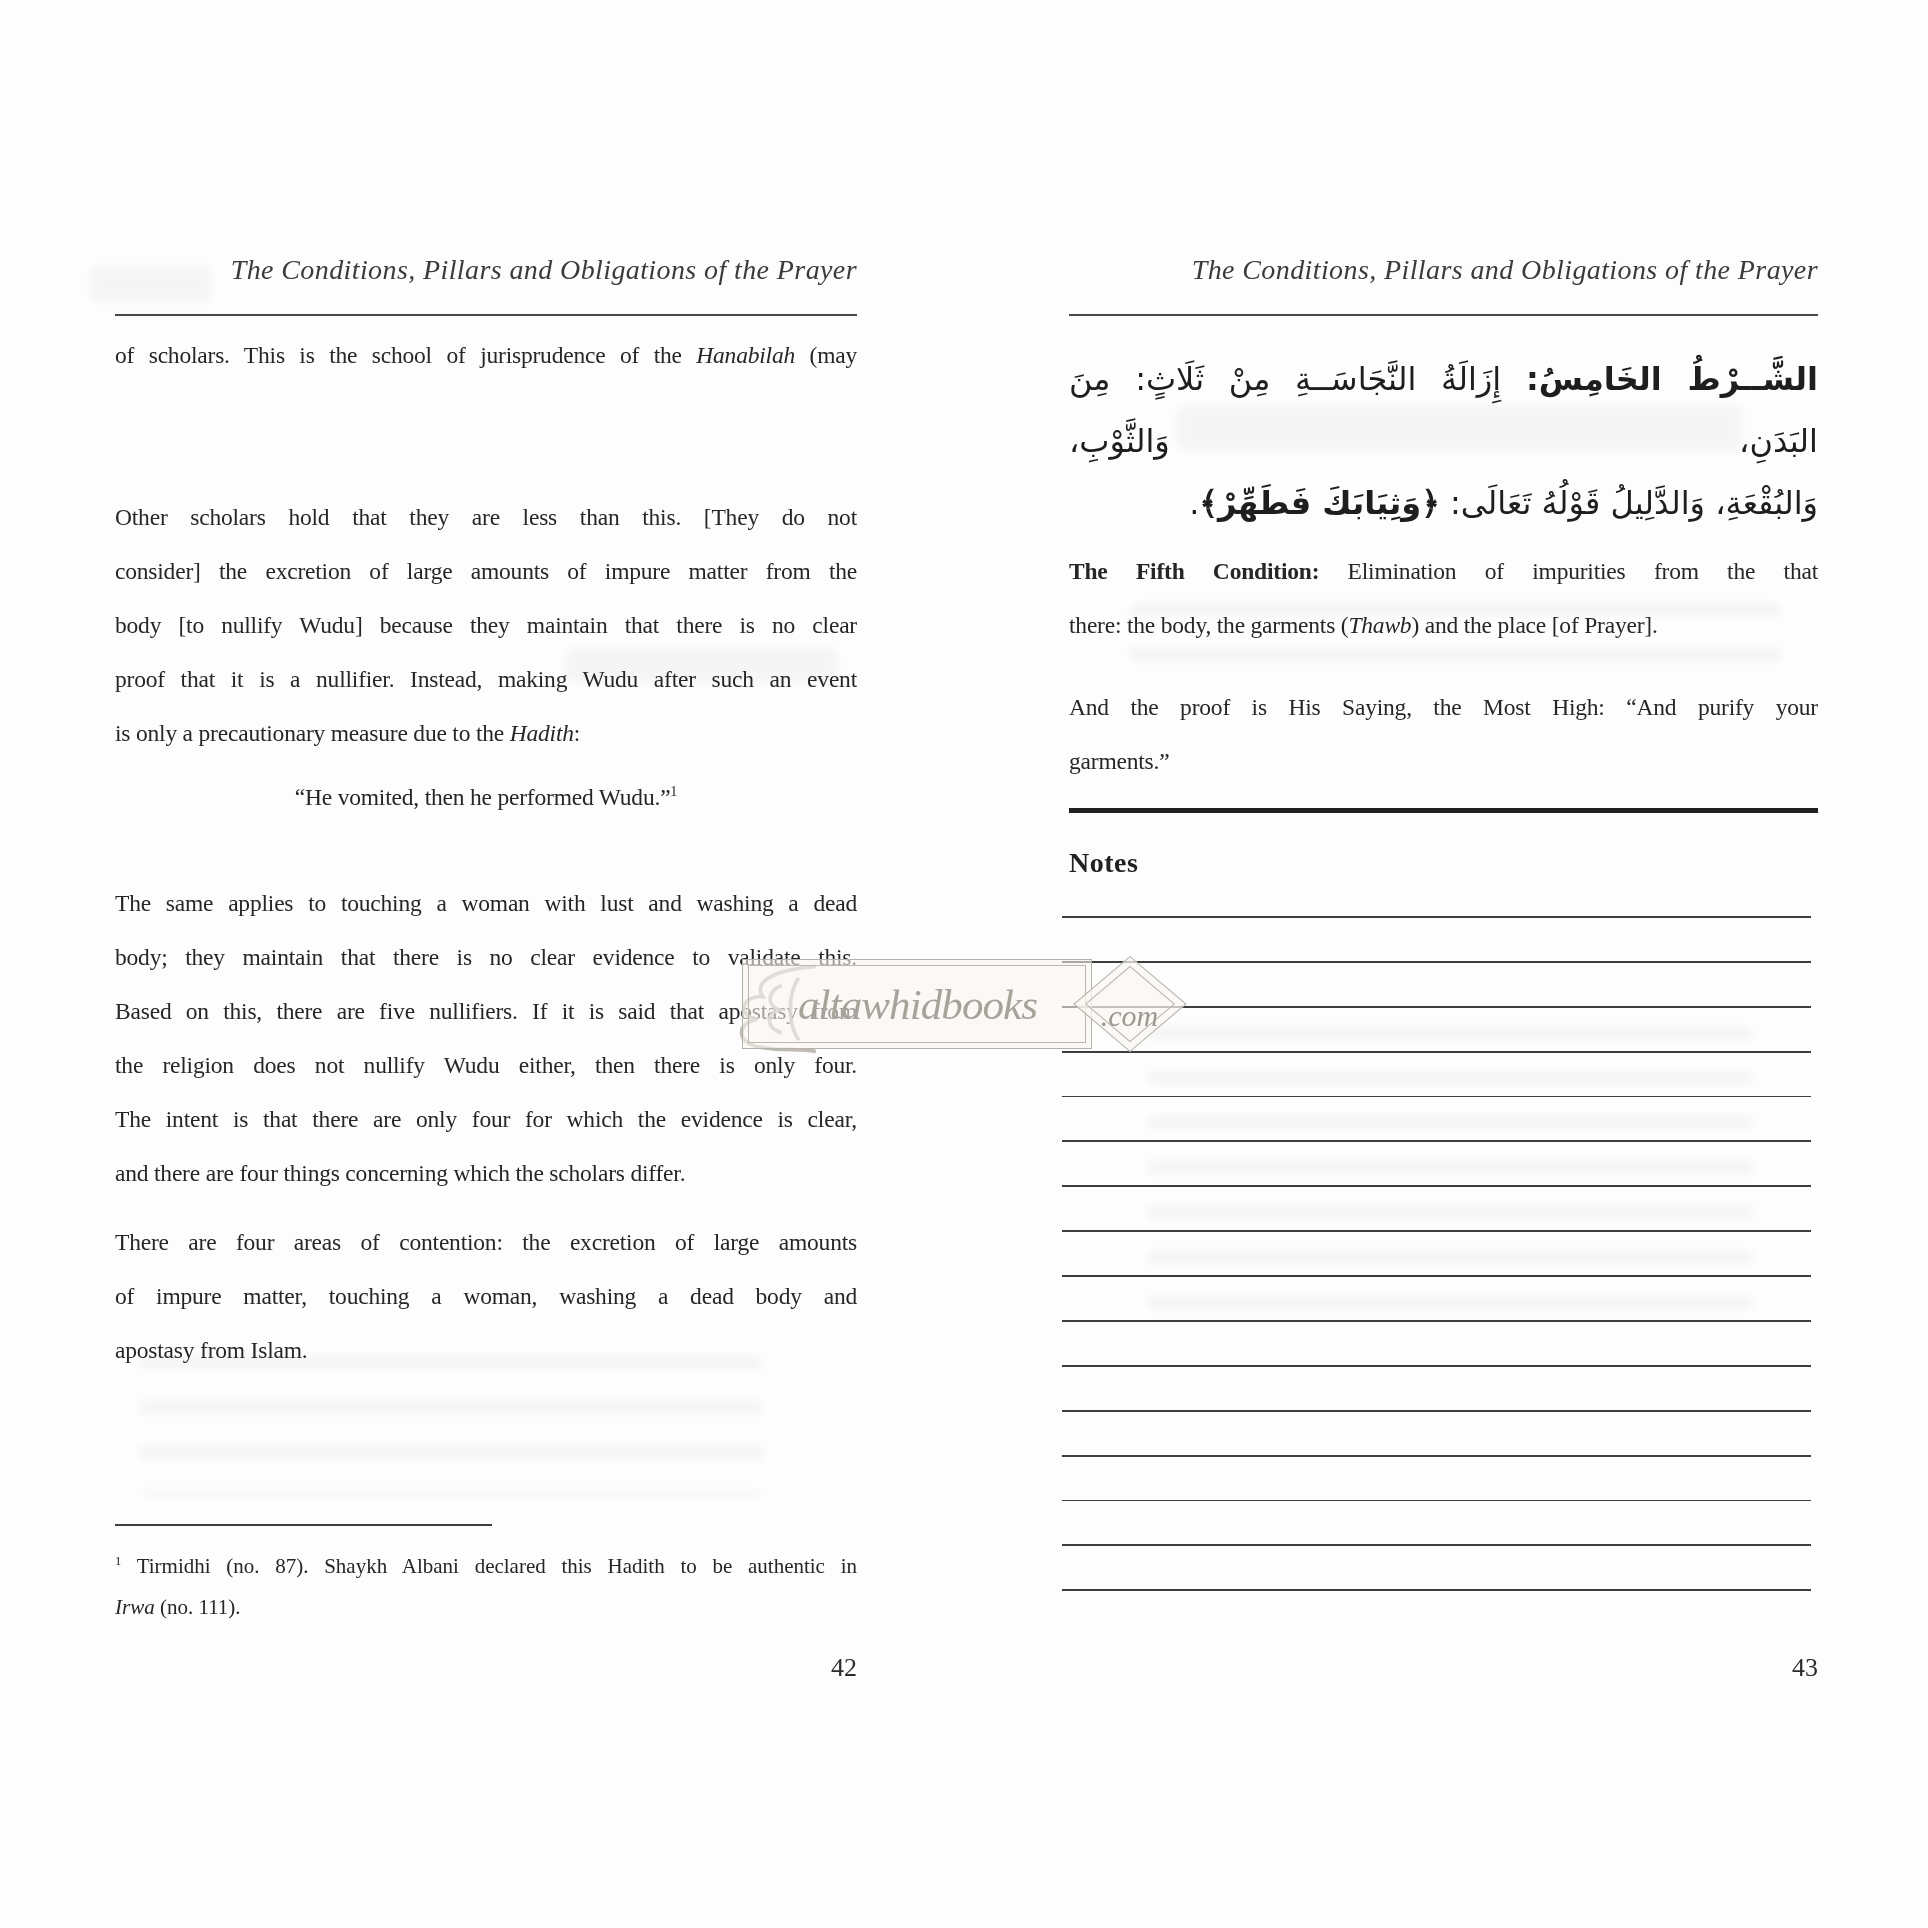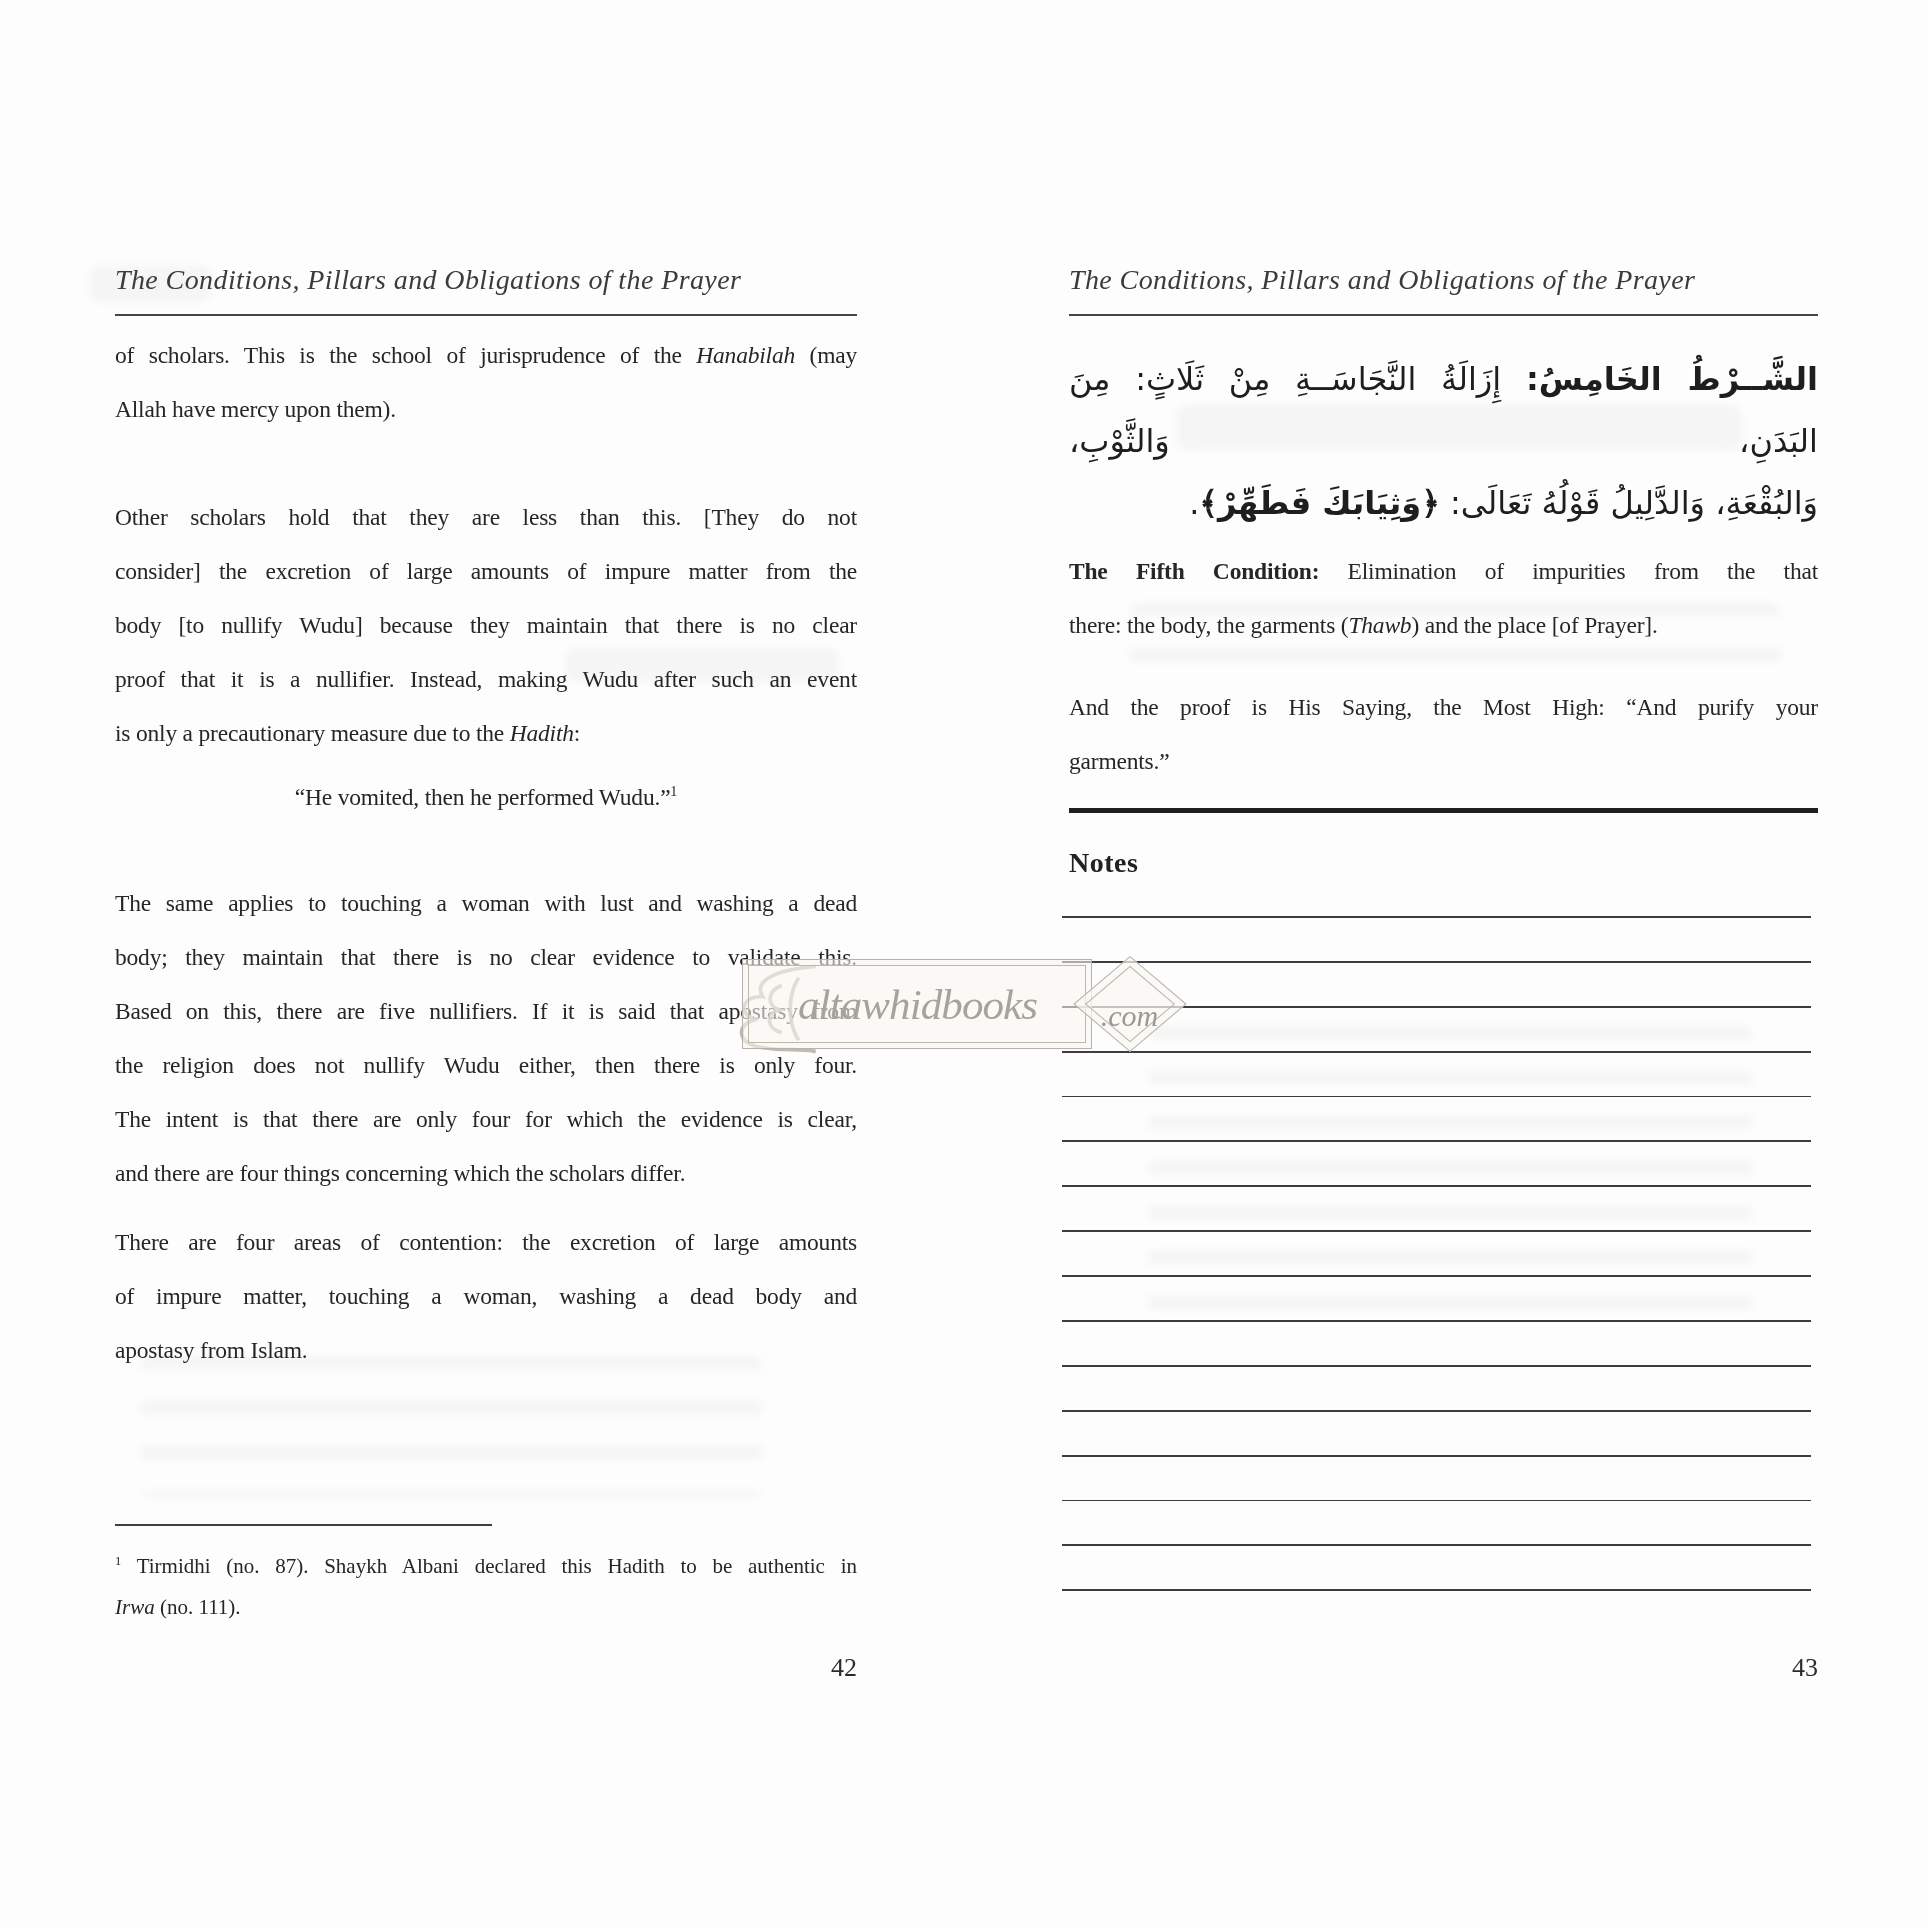--- a/index.html
+++ b/index.html
@@ -2,21 +2,21 @@
 <html style="font-size:15px"><head>
 <meta charset="utf-8">
 <style>
   html,body{margin:0;padding:0;background:#ffffff;}
   .canvas{position:relative;width:1928px;height:1928px;background:#fdfdfd;overflow:hidden;
           font-family:"Liberation Serif", serif;}
   .page{position:absolute;top:0;height:1928px;z-index:2;color:#262626;}
   .page-left{left:115px;width:742px;}
   .page-right{left:1069px;width:749px;}
 
-  .rhead{position:absolute;top:264px;left:0;width:100%;text-align:left;
+  .rhead{position:absolute;top:254px;left:0;width:100%;text-align:right;
          font-style:italic;font-size:28px;color:#3b3b3b;letter-spacing:0.4px;white-space:nowrap;}
   .hrule{position:absolute;top:314px;left:0;width:100%;height:1.9px;background:#474747;}
 
   .blk{position:absolute;left:0;width:100%;font-size:23.5px;line-height:54px;
        letter-spacing:-0.2px;color:#262626;}
   .tline{width:100%;text-align:left;white-space:nowrap;overflow:hidden;}
   .tline.just{text-align:justify;text-align-last:justify;white-space:normal;}
   .tline.ctr{text-align:center;text-align-last:center;}
   .s-i{font-style:italic;}
   .s-b{font-weight:bold;}
@@ -70,21 +70,20 @@
   <div class="ghost" style="left:1177px;top:405px;width:565px;height:45px;"></div>
   <div class="ghost lines" style="left:1130px;top:603px;width:650px;height:85px;"></div>
   <div class="ghost lines" style="left:1149px;top:1026px;width:603px;height:301px;"></div>
 
   <section class="page page-left">
     <div class="rhead">The Conditions, Pillars and Obligations of the Prayer</div>
     <div class="hrule"></div>
 
     <div class="blk p1">
         <div class="tline just"><span>of scholars. This is the school of jurisprudence of the </span><span class="s-i">Hanabilah</span><span> (may</span></div>
-        <div class="tline"><span>Allah have mercy upon them).</span></div>
       </div>
     <div class="blk p2">
         <div class="tline just"><span>Other scholars hold that they are less than this. [They do not</span></div>
         <div class="tline just"><span>consider] the excretion of large amounts of impure matter from the</span></div>
         <div class="tline just"><span>body [to nullify Wudu] because they maintain that there is no clear</span></div>
         <div class="tline just"><span>proof that it is a nullifier. Instead, making Wudu after such an event</span></div>
         <div class="tline"><span>is only a precautionary measure due to the </span><span class="s-i">Hadith</span><span>:</span></div>
       </div>
     <div class="blk quote">
         <div class="tline ctr"><span>“He vomited, then he performed Wudu.”</span><span class="s-sup">1</span></div>

